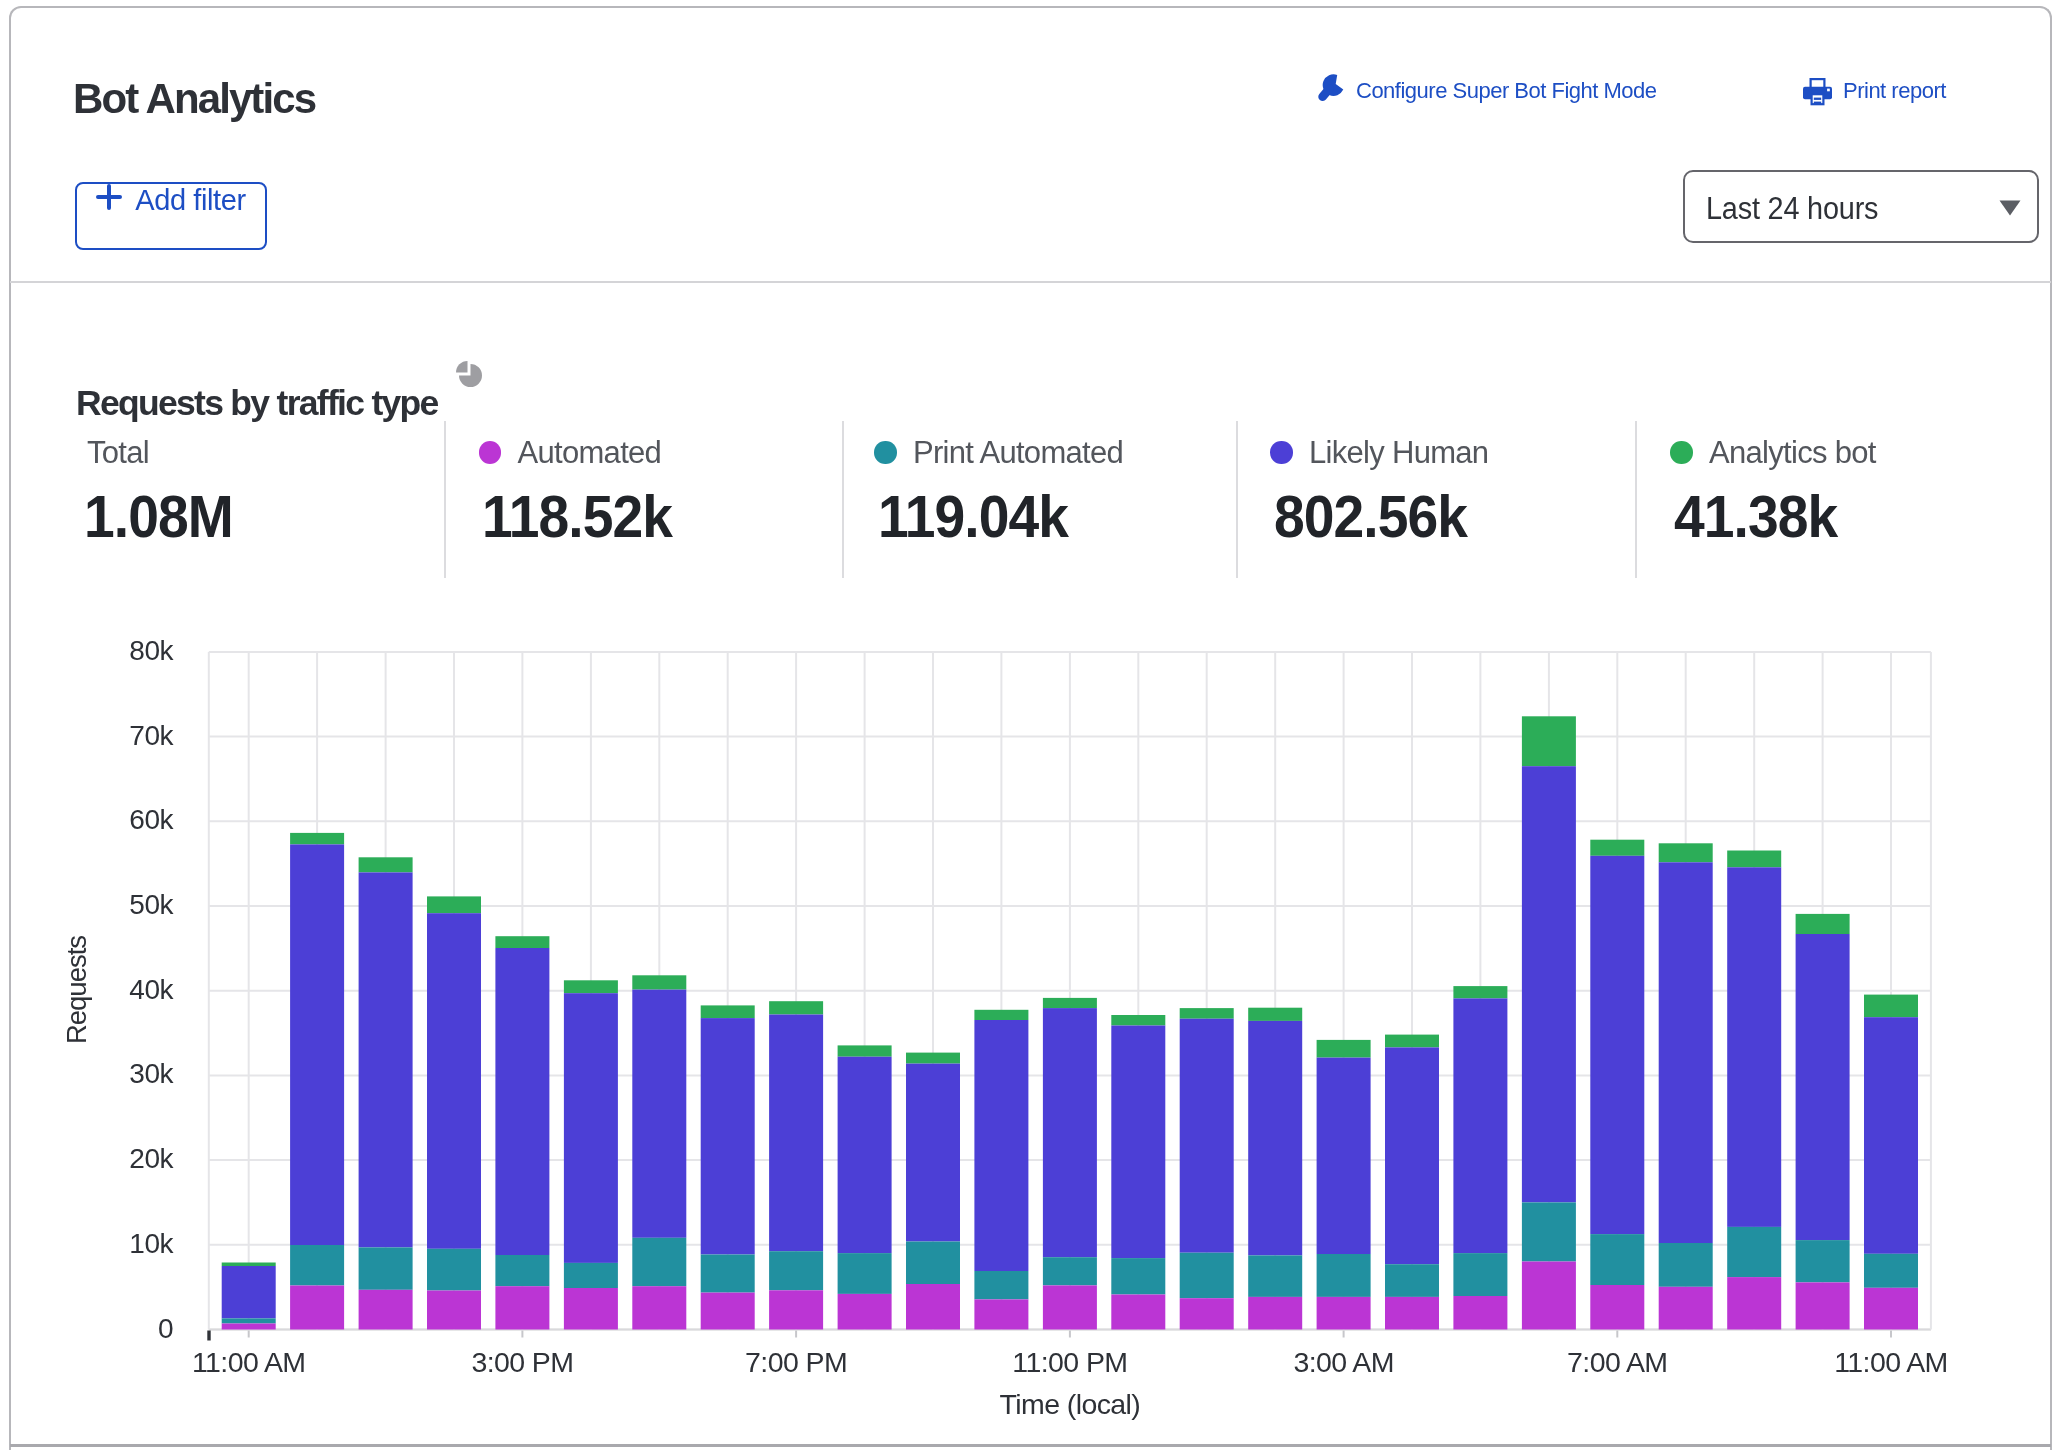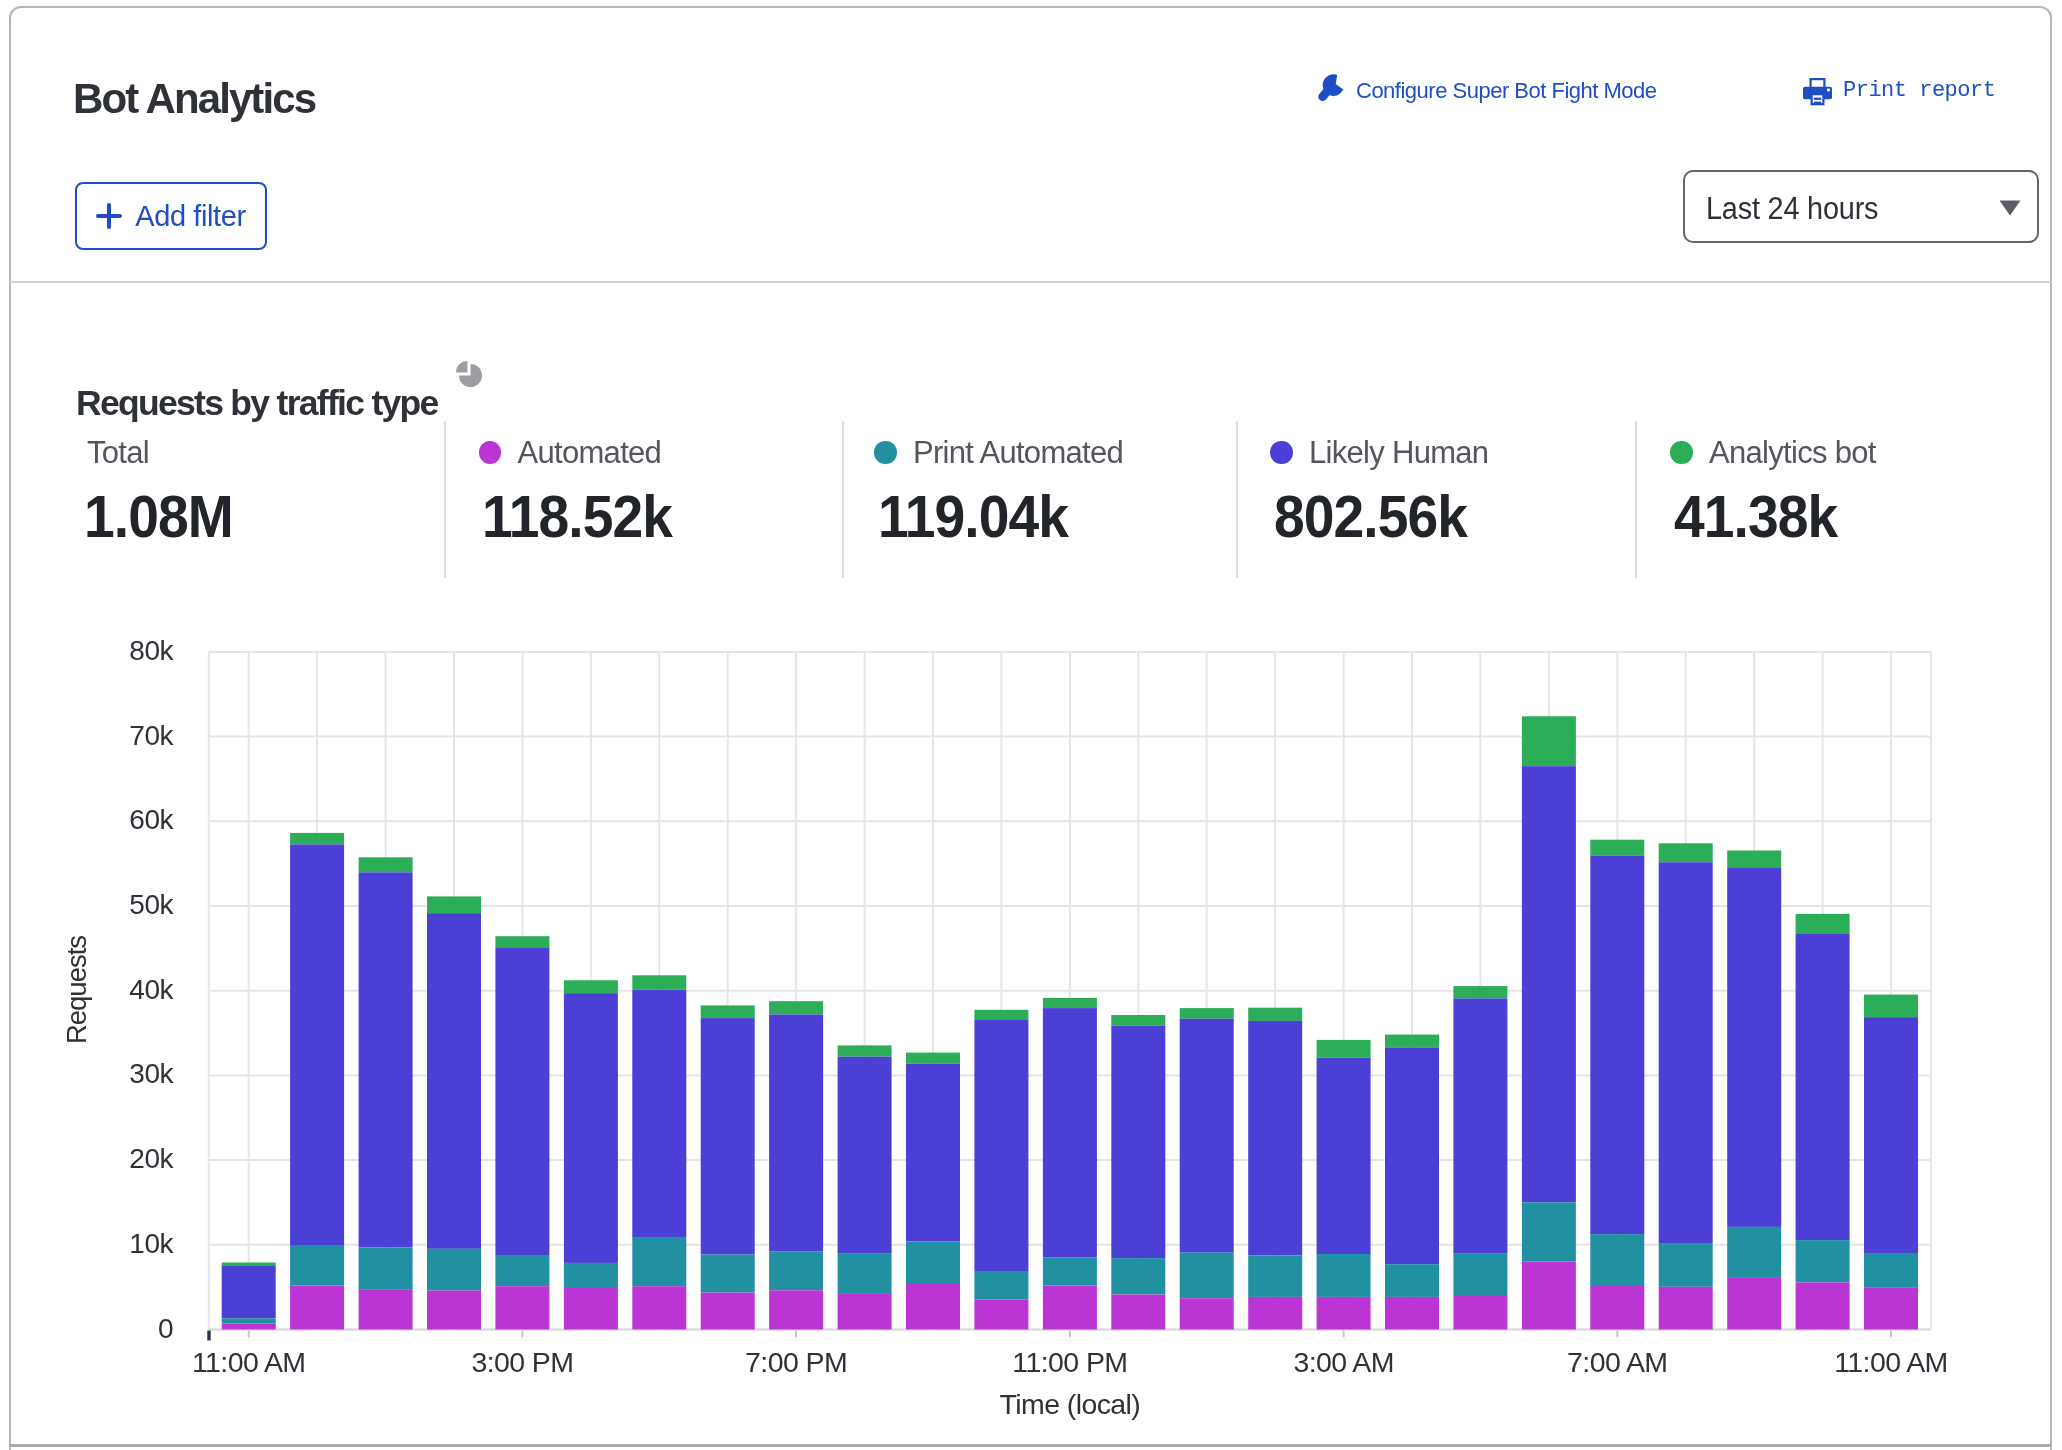--- a/index.html
+++ b/index.html
@@ -2,22 +2,22 @@
 <html><head>
 <meta charset="utf-8">
 <style>
 * { margin:0; padding:0; box-sizing:border-box; }
 html,body { background:#ffffff; }
 body { font-family:"Liberation Sans", sans-serif; width:2062px; height:1450px; overflow:hidden; position:relative; }
 .card { position:absolute; left:9px; top:6px; width:2043px; height:1600px; border:2px solid #b7b7bb; border-radius:12px 12px 0 0; border-bottom:none; }
 .title { position:absolute; left:73px; top:78px; font-size:42px; font-weight:bold; letter-spacing:-1.9px; color:#2e3137; line-height:1; }
 .links { position:absolute; top:79.5px; font-size:22px; letter-spacing:-0.5px; color:#1d4ec4; line-height:1; }
 #l1 { left:1356px; }
-#l2 { left:1843px;font-family:Liberation Mono, monospace; }
-.addf { position:absolute; left:75px; top:182px; width:192px; height:68px; border:2.5px solid #1d4ec4; border-radius:8px; background:#fff; display:flex; align-items:center; justify-content:center; font-size:29px; letter-spacing:-0.4px; color:#1d4ec4; font-family:"Liberation Sans", sans-serif; }
+#l2 { left:1843px; }
+.addf { position:absolute; left:75px; top:182px; width:192px; height:68px; border:2.5px solid #1d4ec4; border-radius:8px; background:#fff; display:flex; align-items:flex-start; justify-content:center; font-size:29px; letter-spacing:-0.4px; color:#1d4ec4; font-family:"Liberation Sans", sans-serif; }
 .dd { position:absolute; left:1683px; top:170px; width:356px; height:73px; border:2px solid #65656b; border-radius:10px; background:#fff; }
 .dd span { position:absolute; left:21px; top:19px; font-size:31px; letter-spacing:-0.2px; color:#2e3137; transform:scaleX(0.93); transform-origin:0 0; }
 .hr1 { position:absolute; left:10px; top:281px; width:2041px; height:2px; background:#d4d4d7; }
 .h2 { position:absolute; left:76px; top:358px; font-size:35.5px; font-weight:bold; letter-spacing:-1.7px; color:#2e3137; line-height:1;margin-top:28px; }
 .stat { position:absolute; top:435px; }
 .slabel { position:relative; font-size:31px; letter-spacing:-0.7px; color:#53565c; height:34px; }
 .dot { position:absolute; left:-3.5px; top:6px; width:22.5px; height:22.5px; border-radius:50%; }
 .sval { margin-top:13px; font-size:60px; font-weight:bold; letter-spacing:-1px; color:#212429; transform:scaleX(0.92); transform-origin:0 0; }
 .vdiv { position:absolute; top:421px; width:2px; height:157px; background:#dcdcdf; }
 .chart { position:absolute; left:0; top:600px; }

